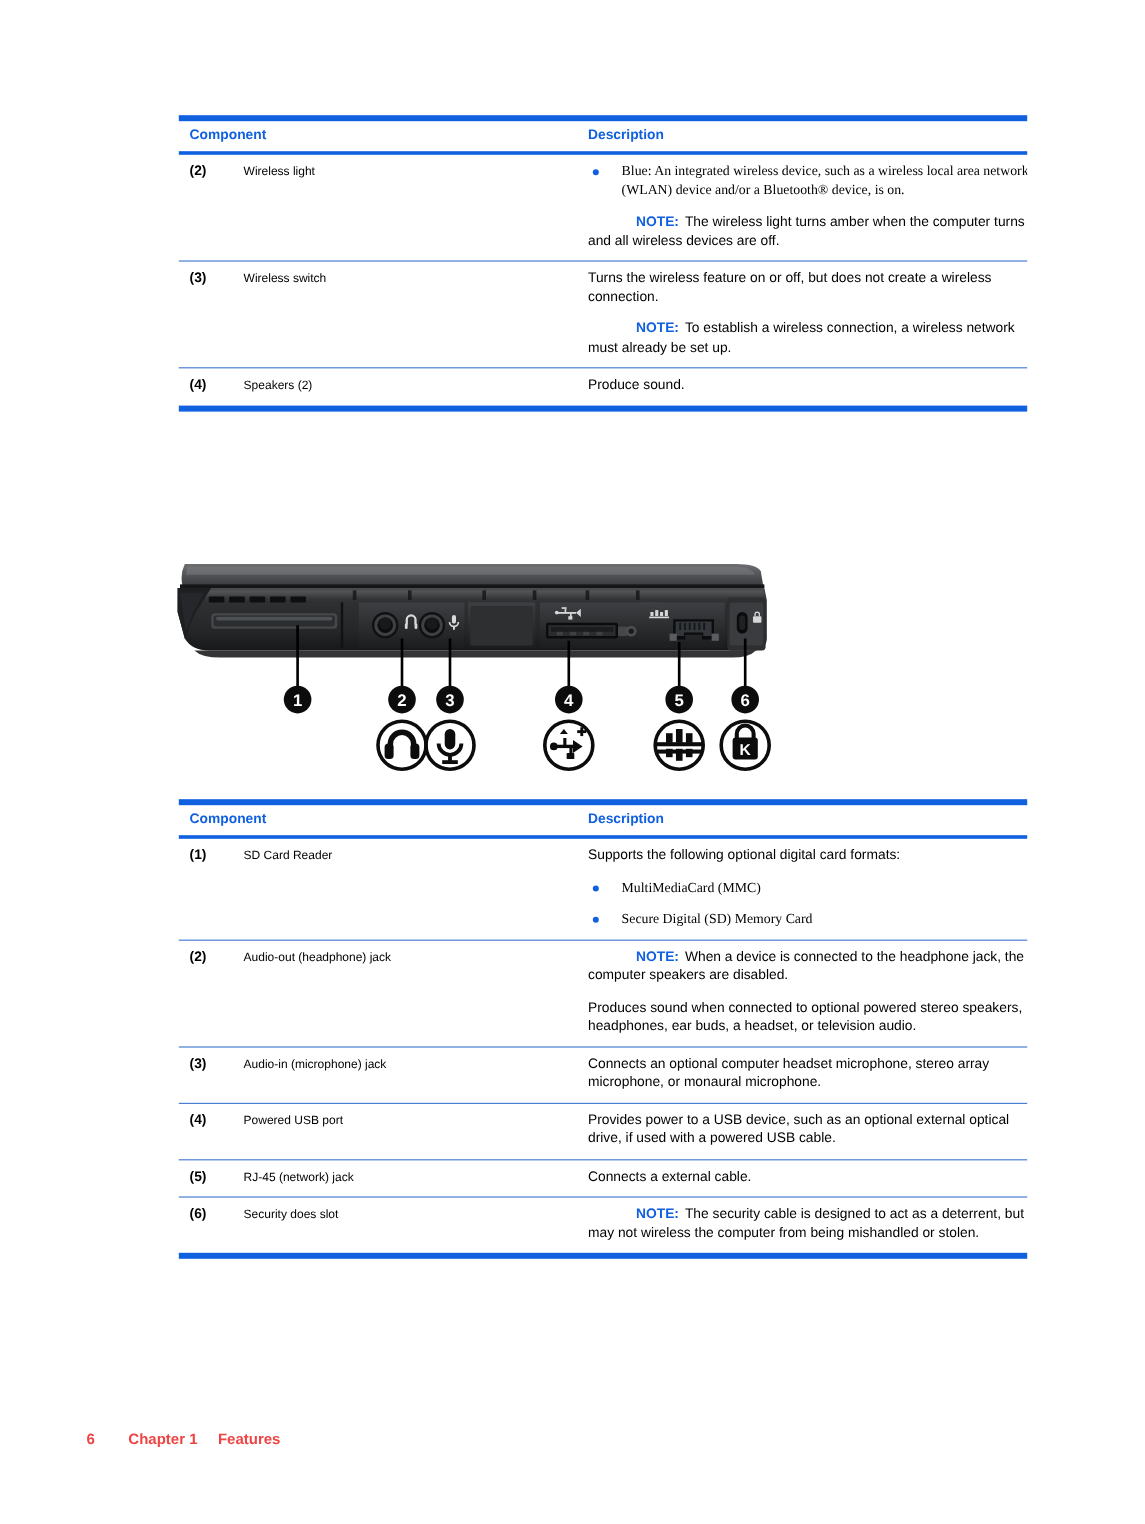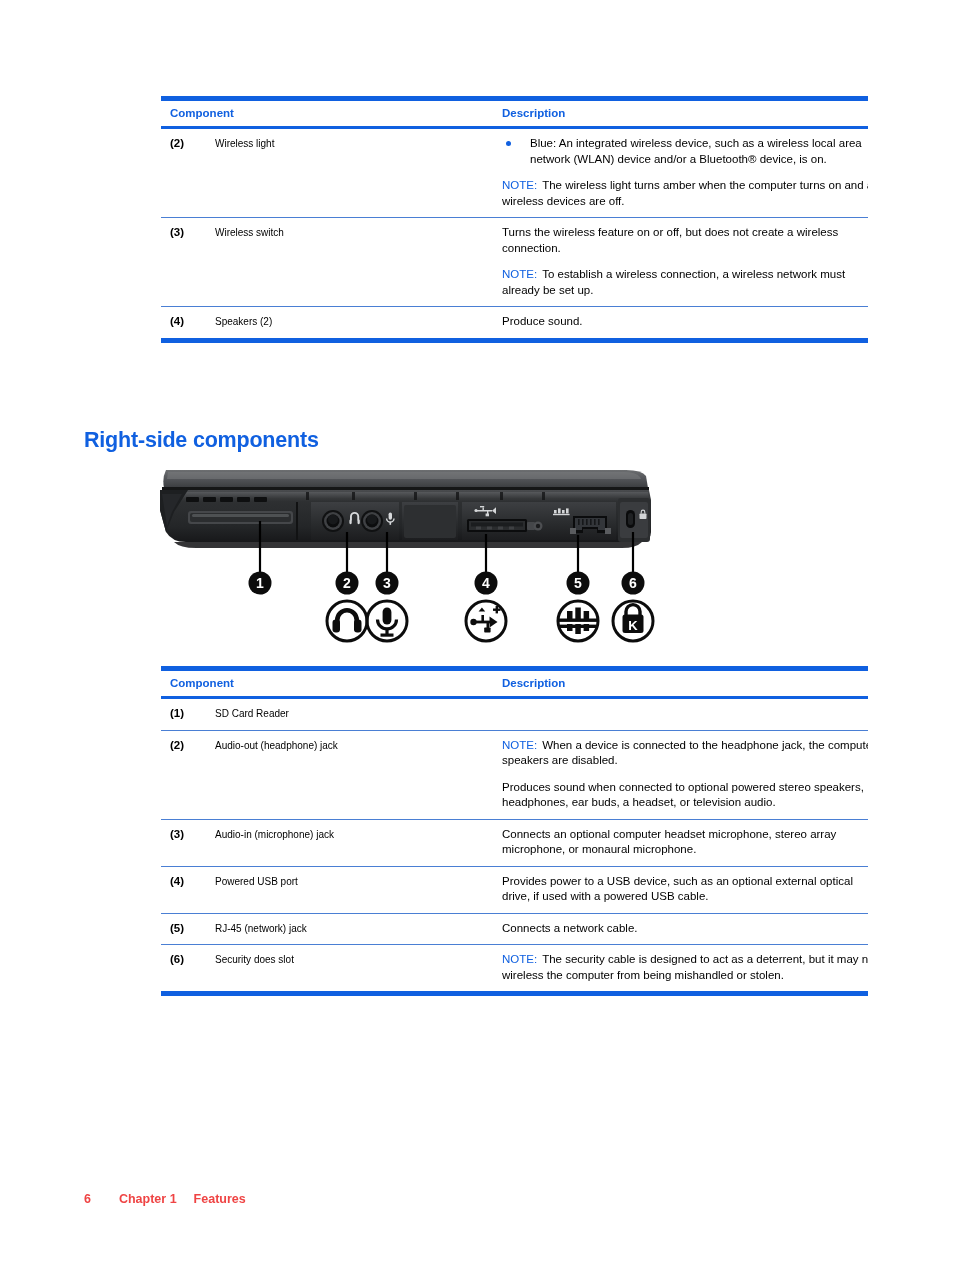--- a/index.html
+++ b/index.html
@@ -11,21 +11,21 @@
     width: 954px;
     height: 1270px;
     position: relative;
     font-family: "Liberation Sans", sans-serif;
     color: #000000;
     -webkit-font-smoothing: antialiased;
   }
 
   .page {
     position: absolute;
-    left: 16px; top: 0;
+    left: 4px; top: 0;
     width: 852px;
     height: 1270px;
     overflow: hidden;
   }
 
   
   .hp-table {
     position: absolute;
     left: 145px;
     width: 722px;
@@ -107,42 +107,44 @@
   }
   .cell-desc p {
     margin: 0 0 0 0;
   }
   .cell-desc p + p { margin-top: 11px; }
 
   .bullets {
     list-style: none;
     margin: 11px 0 0 0;
     padding: 0;
+    font-family: Liberation Serif, serif;
   }
   .bullets li {
     position: relative;
     padding-left: 28px;
     margin-bottom: 11px;
     line-height: 15.5px;
   }
   .bullets li:last-child { margin-bottom: 0; }
   .bullets li::before {
     content: "";
     position: absolute;
     left: 4px;
     top: 5px;
     width: 5px;
     height: 5px;
     border-radius: 50%;
     background: #1060e0;
   }
   .note-label {
     color: #1060e0;
-    font-weight: normal;
+    font-weight: bold;
     margin-right: 5px;
+    margin-left: 40px;
   }
 
   
   .section-heading {
     position: absolute;
     left: 68px;
     top: 428px;
     font-size: 21.5px;
     font-weight: bold;
     color: #1060e0;
@@ -210,21 +212,20 @@
     <div class="trow">
       <div class="cell-num">(4)</div>
       <div class="cell-name">Speakers (2)</div>
       <div class="cell-desc">
         <p>Produce sound.</p>
       </div>
     </div>
     <div class="rule-bottom"></div>
   </div>
 
-  <div class="section-heading">Right-side components</div>
 
   <div class="figure">
     <svg width="500" height="185" viewBox="0 0 500 185" xmlns="http://www.w3.org/2000/svg">
       <defs>
         <linearGradient id="lidG" x1="0" y1="0" x2="0" y2="1">
           <stop offset="0%" stop-color="#6d6f71"></stop>
           <stop offset="45%" stop-color="#54565a"></stop>
           <stop offset="100%" stop-color="#3a3c3f"></stop>
         </linearGradient>
         <linearGradient id="baseG" x1="0" y1="0" x2="0" y2="1">
@@ -457,20 +458,27 @@
     <div class="thead">
       <div class="th col-num"></div>
       <div class="th col-name">Component</div>
       <div class="th col-desc">Description</div>
     </div>
     <div class="rule-head"></div>
 
     <div class="trow">
       <div class="cell-num">(1)</div>
       <div class="cell-name">SD Card Reader</div>
+      <div class="cell-desc">
+        <p>Supports the following optional digital card formats:</p>
+        <ul class="bullets">
+          <li>MultiMediaCard (MMC)</li>
+          <li>Secure Digital (SD) Memory Card</li>
+        </ul>
+      </div>
     </div>
     <div class="rule-row"></div>
 
     <div class="trow">
       <div class="cell-num">(2)</div>
       <div class="cell-name">Audio-out (headphone) jack</div>
       <div class="cell-desc">
         <p><span class="note-label">NOTE:</span><span>When a device is connected to the headphone jack, the computer speakers are disabled.</span></p>
         <p>Produces sound when connected to optional powered stereo speakers, headphones, ear buds, a headset, or television audio.</p>
       </div>
@@ -492,21 +500,21 @@
       <div class="cell-desc">
         <p>Provides power to a USB device, such as an optional external optical drive, if used with a powered USB cable.</p>
       </div>
     </div>
     <div class="rule-row"></div>
 
     <div class="trow">
       <div class="cell-num">(5)</div>
       <div class="cell-name">RJ-45 (network) jack</div>
       <div class="cell-desc">
-        <p>Connects a network cable.</p>
+        <p>Connects a external cable.</p>
       </div>
     </div>
     <div class="rule-row"></div>
 
     <div class="trow">
       <div class="cell-num">(6)</div>
       <div class="cell-name">Security does slot</div>
       <div class="cell-desc">
         <p><span class="note-label">NOTE:</span><span>The security cable is designed to act as a deterrent, but it may not wireless the computer from being mishandled or stolen.</span></p>
       </div>

